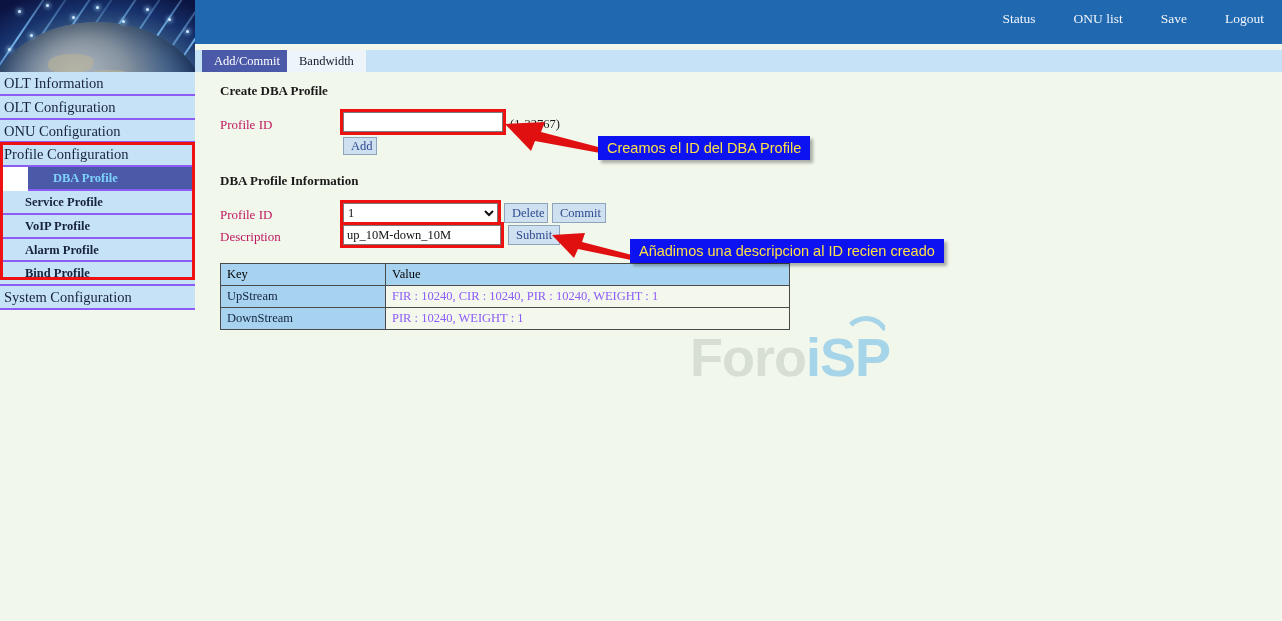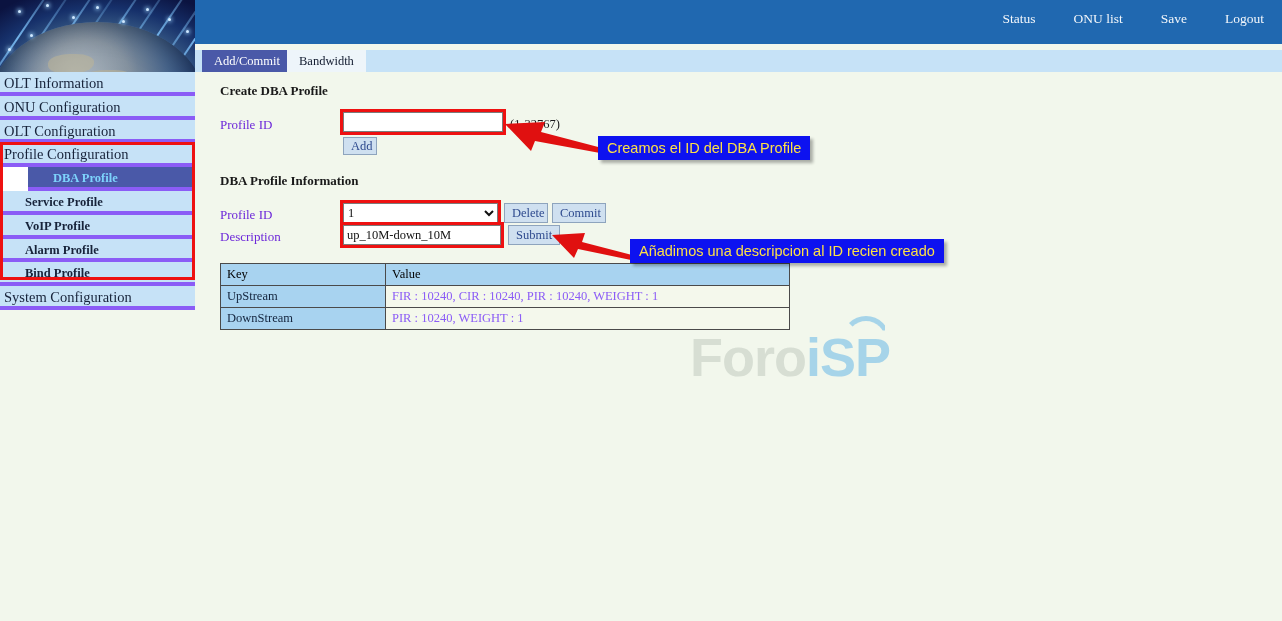--- a/index.html
+++ b/index.html
@@ -61,21 +61,21 @@
   
   .sidebar {
     position: absolute; left: 0; top: 72px; width: 195px; height: 232px;
     background: #ffffff;
   }
   .menu-item {
     height: 23.8px; line-height: 23.8px;
     background: #c6e2f7;
     color: #17233a; font-size: 14.5px;
     padding-left: 4px;
-    border-bottom: 4px solid #8b5cf6;
+    border-bottom: 2px solid #8b5cf6;
     white-space: nowrap;
     font-family: "Liberation Serif", serif;
   }
   .menu-item.sub { padding-left: 25px; font-size: 12.5px; font-weight: bold; }
   .menu-item.active { background: #4a59a8; color: #7dd3fc; margin-left: 28px; }
 
   
   .red-group {
     position: absolute; left: 0px; top: 142px;
     width: 195px; height: 138px;
@@ -103,21 +103,21 @@
   .tab.active { left: 7px; background: #4a59a8; color: #ffffff; }
   .tab.inactive { left: 92px; background: #eef5fa; color: #111a2e; }
 
   .section-title {
     position: absolute;
     font-size: 13px; font-weight: bold; color: #1a1a1a;
     font-family: "Liberation Serif", serif;
   }
   .field-label {
     position: absolute;
-    font-size: 13px; color: #6d28d9;
+    font-size: 13px; color: #be185d;
     font-family: "Liberation Serif", serif;
   }
   .hint {
     position: absolute;
     font-size: 12.5px; color: #1a1a1a;
     font-family: "Liberation Serif", serif;
   }
 
   input.txt {
     position: absolute;
@@ -244,22 +244,22 @@
     <div class="topnav">
       <a href="#">Status</a>
       <a href="#">ONU list</a>
       <a href="#">Save</a>
       <a href="#">Logout</a>
     </div>
   </div>
 
   <div class="sidebar">
     <div class="menu-item">OLT Information</div>
+    <div class="menu-item">OLT Configuration</div>
     <div class="menu-item">ONU Configuration</div>
-    <div class="menu-item">OLT Configuration</div>
     <div class="menu-item">Profile Configuration</div>
     <div class="menu-item sub active">DBA Profile</div>
     <div class="menu-item sub">Service Profile</div>
     <div class="menu-item sub">VoIP Profile</div>
     <div class="menu-item sub">Alarm Profile</div>
     <div class="menu-item sub">Bind Profile</div>
     <div class="menu-item">System Configuration</div>
   </div>
   <div class="red-group"></div>
 

